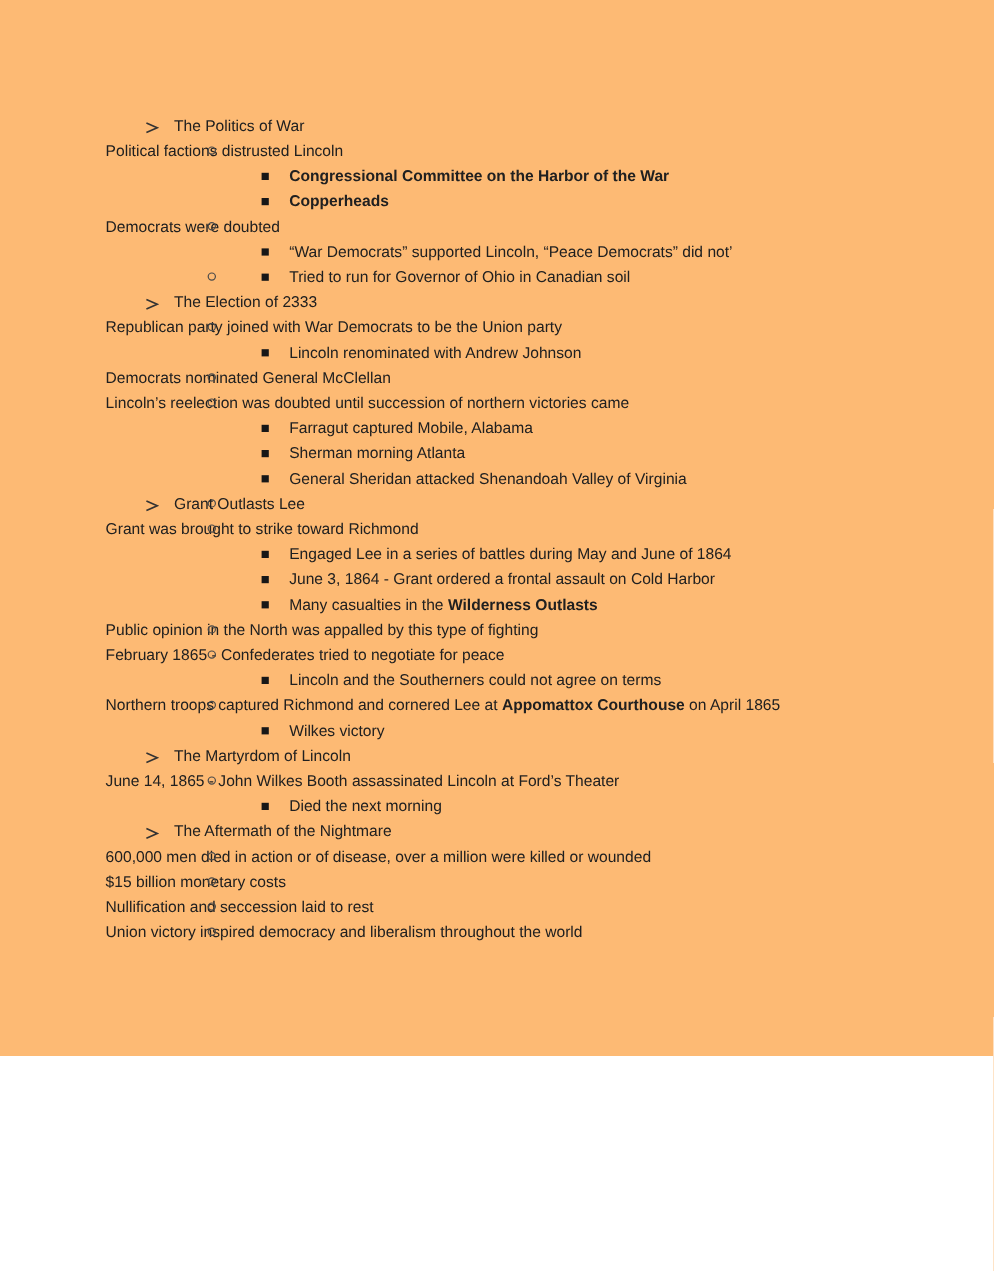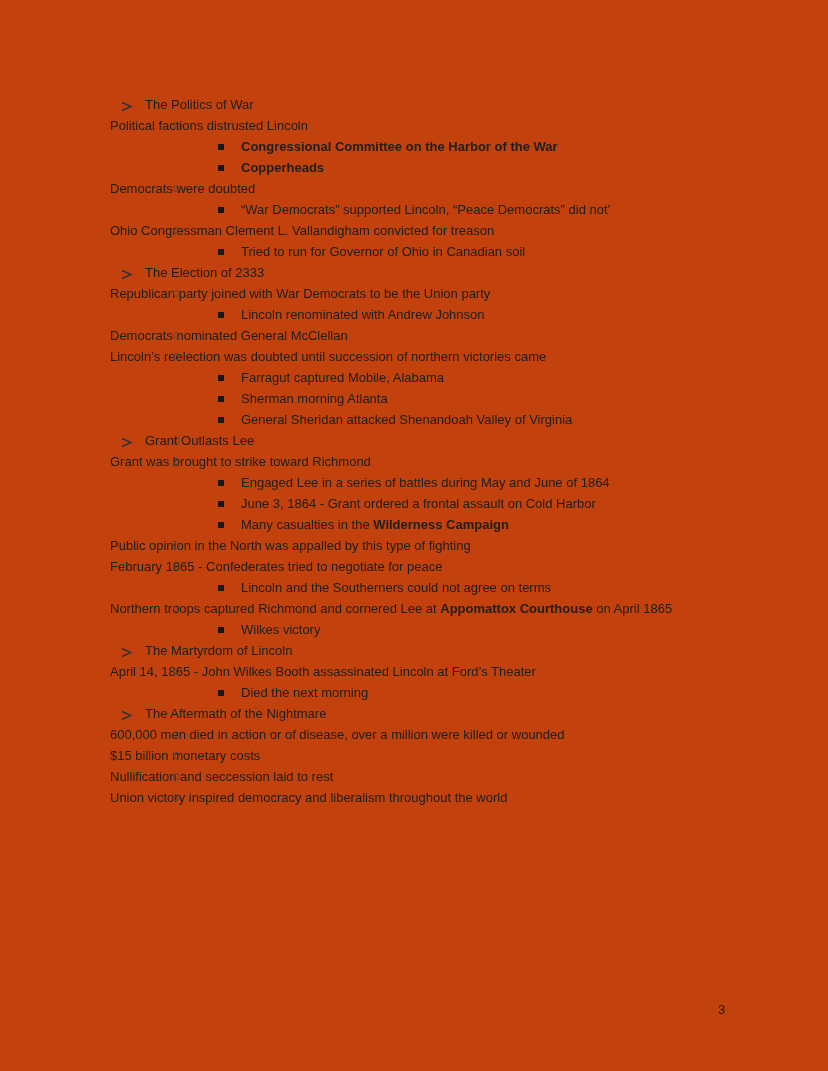--- a/index.html
+++ b/index.html
@@ -3,40 +3,40 @@
 <meta charset="utf-8">
 <style>
   html, body {
     margin: 0;
     padding: 0;
     background: #ffffff;
   }
   .page {
     position: relative;
     width: 828px;
-    height: 1071px;
-    background: #c2410c;
+    height: 880px;
+    background: #fdba74;
     font-family: "Liberation Sans", sans-serif;
     color: #202020;
     overflow: hidden;
   }
   .doc-body {
     position: absolute;
     left: 0;
     top: 94px;
     width: 828px;
   }
   .line {
     position: relative;
     font-size: 13px;
     line-height: 21px;
     white-space: nowrap;
   }
   .level-1 { padding-left: 145px; }
-  .level-2 { padding-left: 110px; }
+  .level-2 { padding-left: 88px; }
   .level-3 { padding-left: 241px; }
   .marker {
     position: absolute;
     display: inline-block;
   }
   .level-1 .marker {
     left: 120px;
     top: 4px;
     width: 13px;
     height: 13px;
@@ -73,49 +73,49 @@
 <div class="page">
   <div class="doc-body" id="doc-body">
       <div class="line level-1"><span class="marker"><svg width="13" height="13" viewBox="0 0 13 13">
             <path d="M2 2.5 L11 6.5 L2 10.5" fill="none" stroke="#333333" stroke-width="1.4" stroke-linejoin="miter"></path>
           </svg></span><span>The Politics of War</span></div>
       <div class="line level-2"><span class="marker"></span><span>Political factions distrusted Lincoln</span></div>
       <div class="line level-3"><span class="marker"></span><span class="bold">Congressional Committee on the Harbor of the War</span></div>
       <div class="line level-3"><span class="marker"></span><span class="bold">Copperheads</span></div>
       <div class="line level-2"><span class="marker"></span><span>Democrats were doubted</span></div>
       <div class="line level-3"><span class="marker"></span><span>“War Democrats” supported Lincoln, “Peace Democrats” did not’</span></div>
-      <div class="line level-2"><span class="marker"></span><span>Ohio Congressman Clement L. Vallandigham convicted for treason</span></div>
+      <div class="line level-2"><span class="marker"></span></div>
       <div class="line level-3"><span class="marker"></span><span>Tried to run for Governor of Ohio in Canadian soil</span></div>
       <div class="line level-1"><span class="marker"><svg width="13" height="13" viewBox="0 0 13 13">
             <path d="M2 2.5 L11 6.5 L2 10.5" fill="none" stroke="#333333" stroke-width="1.4" stroke-linejoin="miter"></path>
           </svg></span><span>The Election of 2333</span></div>
       <div class="line level-2"><span class="marker"></span><span>Republican party joined with War Democrats to be the Union party</span></div>
       <div class="line level-3"><span class="marker"></span><span>Lincoln renominated with Andrew Johnson</span></div>
       <div class="line level-2"><span class="marker"></span><span>Democrats nominated General McClellan</span></div>
       <div class="line level-2"><span class="marker"></span><span>Lincoln’s reelection was doubted until succession of northern victories came</span></div>
       <div class="line level-3"><span class="marker"></span><span>Farragut captured Mobile, Alabama</span></div>
       <div class="line level-3"><span class="marker"></span><span>Sherman morning Atlanta</span></div>
       <div class="line level-3"><span class="marker"></span><span>General Sheridan attacked Shenandoah Valley of Virginia</span></div>
       <div class="line level-2"><span class="marker"></span></div>
       <div class="line level-1"><span class="marker"><svg width="13" height="13" viewBox="0 0 13 13">
             <path d="M2 2.5 L11 6.5 L2 10.5" fill="none" stroke="#333333" stroke-width="1.4" stroke-linejoin="miter"></path>
           </svg></span><span>Grant Outlasts Lee</span></div>
       <div class="line level-2"><span class="marker"></span><span>Grant was brought to strike toward Richmond</span></div>
       <div class="line level-3"><span class="marker"></span><span>Engaged Lee in a series of battles during May and June of 1864</span></div>
       <div class="line level-3"><span class="marker"></span><span>June 3, 1864 - Grant ordered a frontal assault on Cold Harbor</span></div>
-      <div class="line level-3"><span class="marker"></span><span>Many casualties in the </span><span class="bold">Wilderness Campaign</span></div>
+      <div class="line level-3"><span class="marker"></span><span>Many casualties in the </span><span class="bold">Wilderness Outlasts</span></div>
       <div class="line level-2"><span class="marker"></span><span>Public opinion in the North was appalled by this type of fighting</span></div>
       <div class="line level-2"><span class="marker"></span><span>February 1865 - Confederates tried to negotiate for peace</span></div>
       <div class="line level-3"><span class="marker"></span><span>Lincoln and the Southerners could not agree on terms</span></div>
       <div class="line level-2"><span class="marker"></span><span>Northern troops captured Richmond and cornered Lee at </span><span class="bold">Appomattox Courthouse</span><span> on April 1865</span></div>
       <div class="line level-3"><span class="marker"></span><span>Wilkes victory</span></div>
       <div class="line level-1"><span class="marker"><svg width="13" height="13" viewBox="0 0 13 13">
             <path d="M2 2.5 L11 6.5 L2 10.5" fill="none" stroke="#333333" stroke-width="1.4" stroke-linejoin="miter"></path>
           </svg></span><span>The Martyrdom of Lincoln</span></div>
-      <div class="line level-2"><span class="marker"></span><span>April 14, 1865 - John Wilkes Booth assassinated Lincoln at Ford’s Theater</span></div>
+      <div class="line level-2"><span class="marker"></span><span>June 14, 1865 - John Wilkes Booth assassinated Lincoln at Ford’s Theater</span></div>
       <div class="line level-3"><span class="marker"></span><span>Died the next morning</span></div>
       <div class="line level-1"><span class="marker"><svg width="13" height="13" viewBox="0 0 13 13">
             <path d="M2 2.5 L11 6.5 L2 10.5" fill="none" stroke="#333333" stroke-width="1.4" stroke-linejoin="miter"></path>
           </svg></span><span>The Aftermath of the Nightmare</span></div>
       <div class="line level-2"><span class="marker"></span><span>600,000 men died in action or of disease, over a million were killed or wounded</span></div>
       <div class="line level-2"><span class="marker"></span><span>$15 billion monetary costs</span></div>
       <div class="line level-2"><span class="marker"></span><span>Nullification and seccession laid to rest</span></div>
       <div class="line level-2"><span class="marker"></span><span>Union victory inspired democracy and liberalism throughout the world</span></div>
     </div>
   <div class="page-number">3</div>

